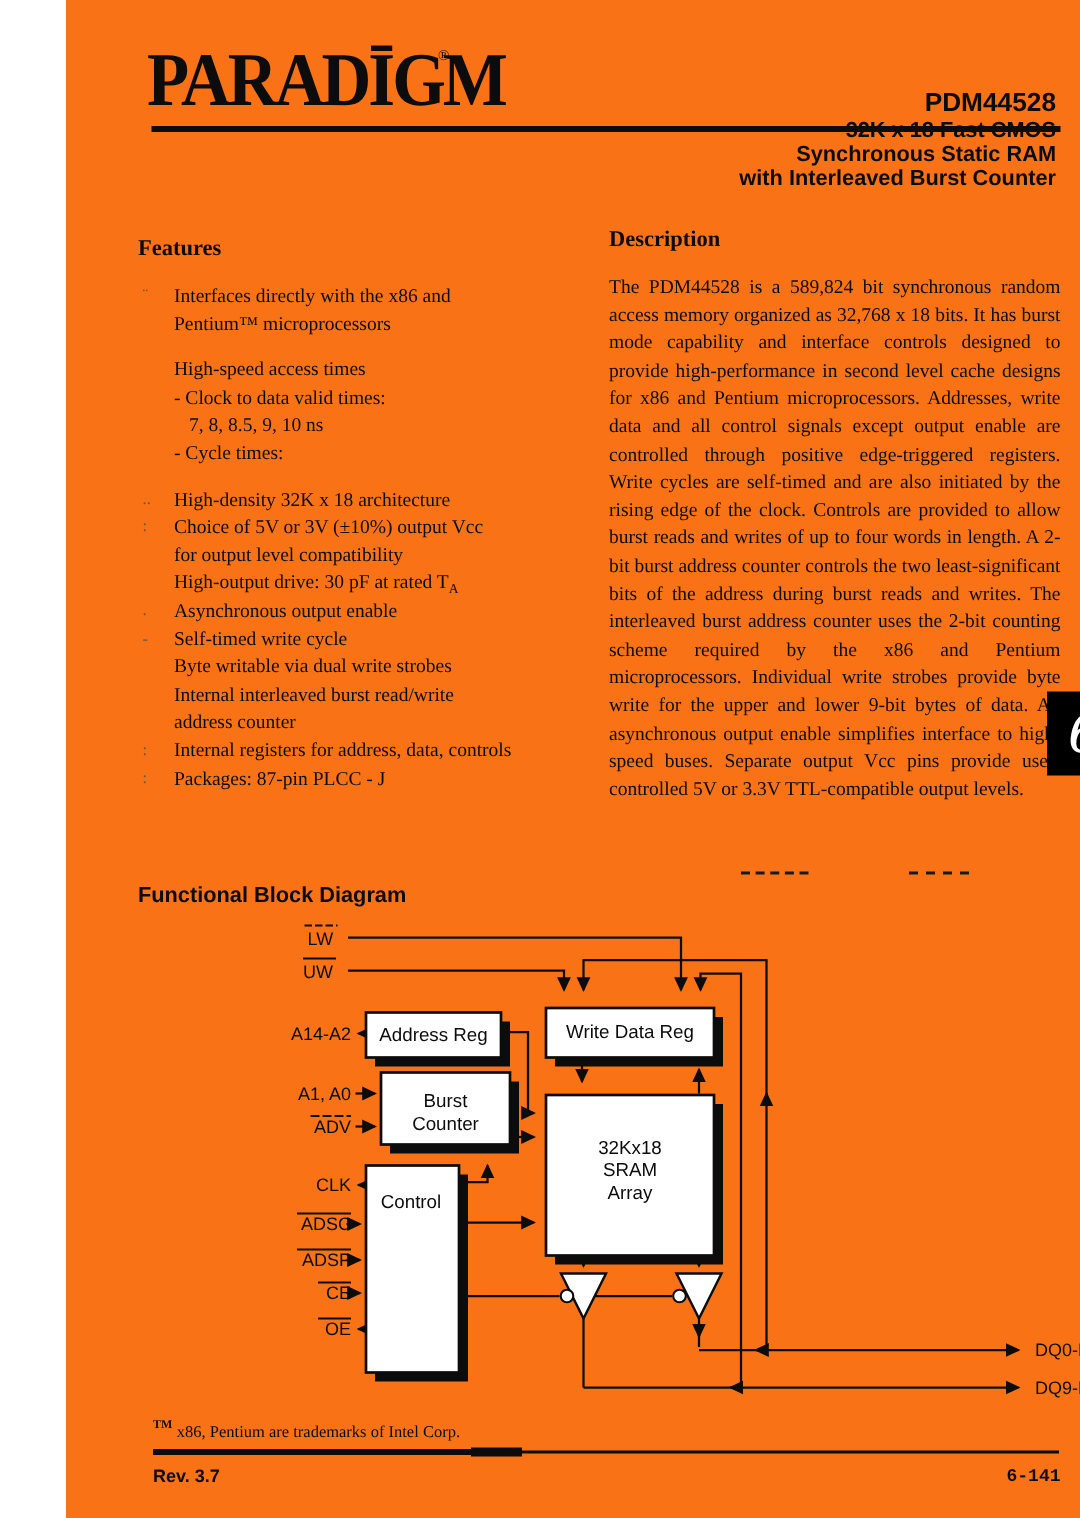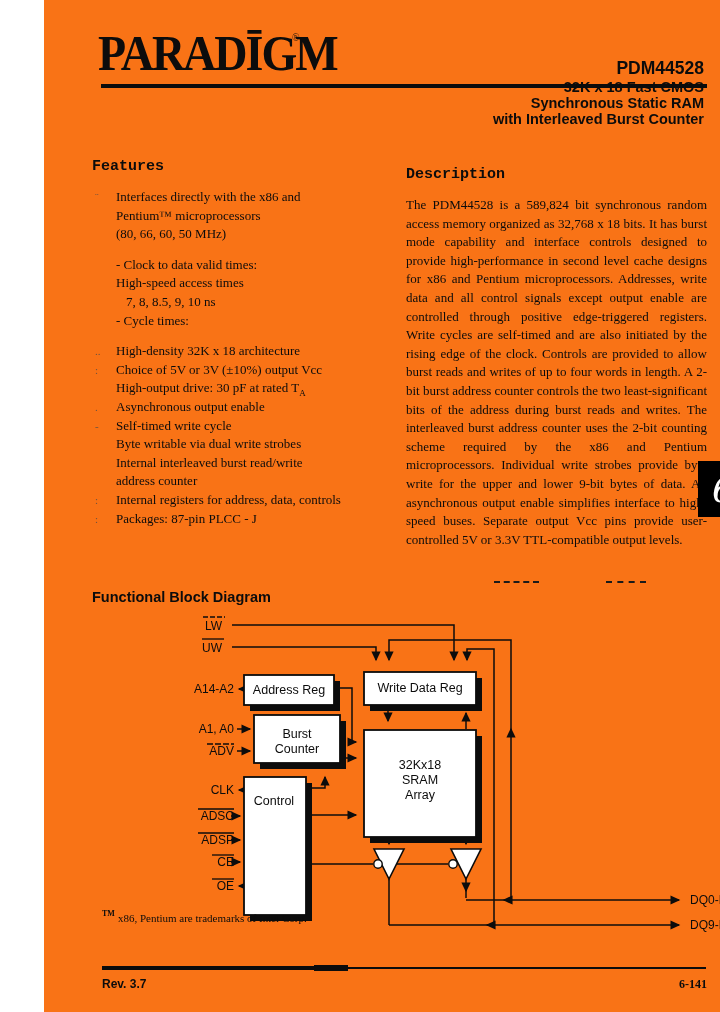--- a/index.html
+++ b/index.html
@@ -8,48 +8,48 @@
   
   .logo{position:absolute;left:54px;top:24px;font-family:"Liberation Serif",serif;font-weight:bold;
         font-size:46px;letter-spacing:-2px;transform:scaleY(1.10);transform-origin:top left;white-space:nowrap;}
   .reg-mark{position:absolute;left:248px;top:32px;font-size:10px;font-family:"Liberation Serif",serif;}
   .part-number{position:absolute;right:60px;top:58px;font-family:"Liberation Sans",sans-serif;
         font-weight:bold;font-size:17.5px;}
   .header-rule{position:absolute;left:57px;top:84px;width:606px;height:4px;background:#0c0c0c;}
   .doc-title{position:absolute;right:60px;top:80px;text-align:right;font-family:"Liberation Sans",sans-serif;
         font-weight:bold;font-size:14.5px;line-height:15.8px;}
   
-  .col-heading{font-family:Liberation Mono, monospace;font-weight:bold;font-size:15px;margin:0 0 13px 0;}
+  .col-heading{font-family:Liberation Serif, serif;font-weight:bold;font-size:15px;margin:0 0 13px 0;}
   .features{position:absolute;left:48px;top:158px;width:308px;}
   .f-line{position:relative;height:18.6px;line-height:18.6px;padding-left:24px;font-size:13px;white-space:nowrap;}
   .f-line .marker{position:absolute;left:3px;top:0;font-size:11px;color:#4a4a4a;opacity:.8;}
   .f-line sub{font-size:9px;}
   .f-line.sub{padding-left:34px;font-family:Liberation Serif, serif;}
   .f-line.gap{height:12px;}
-  .description{position:absolute;left:362px;top:166px;width:301px;}
+  .description{position:absolute;left:362px;top:152px;width:301px;}
   .d-para{font-size:13px;line-height:18.6px;text-align:justify;margin:0;}
   
   .section-tab{position:absolute;left:654px;top:461px;width:51px;height:56px;background:#000;color:#fff;
         display:flex;align-items:center;justify-content:center;
         font-family:"DejaVu Serif",serif;font-style:italic;font-size:36px;}
   
   .diagram-heading{position:absolute;left:48px;top:589px;font-family:"Liberation Sans",sans-serif;
         font-weight:bold;font-size:14.5px;}
   .diagram-svg{position:absolute;left:0;top:608px;}
   .artifact-dash{position:absolute;border-top:2px dashed #1a1a1a;height:0;}
   .artifact-a{left:450px;top:581px;width:45px;}
   .artifact-b{left:562px;top:581px;width:40px;}
   
-  .tm-note{position:absolute;left:58px;top:909px;font-size:11px;}
+  .tm-note{position:absolute;left:58px;top:945px;font-size:11px;}
   .tm-note sup{font-size:8px;font-weight:bold;vertical-align:6px;margin-right:3px;}
   .footer-rule{position:absolute;left:58px;top:967px;width:604px;height:2px;background:#0c0c0c;}
   .footer-rule-thick{position:absolute;left:58px;top:966px;width:246px;height:4px;background:#0c0c0c;}
   .footer-rule-blob{position:absolute;left:270px;top:965px;width:34px;height:6px;background:#0c0c0c;}
   .rev{position:absolute;left:58px;top:977px;font-family:"Liberation Sans",sans-serif;font-weight:bold;font-size:12px;}
-  .page-num{position:absolute;right:57px;top:977px;font-family:Liberation Serif, serif;font-weight:bold;font-size:12px;}
+  .page-num{position:absolute;right:57px;top:977px;font-family:Liberation Mono, monospace;font-weight:bold;font-size:12px;}
   
   .svg-label{font-family:"Liberation Sans",sans-serif;font-size:12px;fill:#0c0c0c;}
   .svg-block-label{font-family:"Liberation Sans",sans-serif;font-size:12.5px;fill:#0c0c0c;}
 </style>
 </head>
 <body>
 
 <div class="page">
 
   <div class="logo">PARADĪGM</div>
@@ -63,39 +63,39 @@
   </div>
 
   <div class="features">
     <div class="col-heading">Features</div>
     <div>
 
         <div class="f-line"><span class="marker">¨</span><span>Interfaces directly with the x86 and</span><sub></sub></div>
 
         <div class="f-line"><span class="marker"></span><span>Pentium™ microprocessors</span><sub></sub></div>
 
-        <div class="f-line"><span class="marker"></span><span>(80, 66, 60, 50 MHz)</span><sub></sub></div>
 
         <div class="f-line gap"><span class="marker"></span><span></span><sub></sub></div>
 
+        <div class="f-line"><span class="marker"></span><span>High-speed access times</span><sub></sub></div>
+
         <div class="f-line"><span class="marker"></span><span>- Clock to data valid times:</span><sub></sub></div>
 
-        <div class="f-line"><span class="marker"></span><span>High-speed access times</span><sub></sub></div>
-
         <div class="f-line sub"><span class="marker"></span><span>7, 8, 8.5, 9, 10 ns</span><sub></sub></div>
 
         <div class="f-line"><span class="marker"></span><span>- Cycle times:</span><sub></sub></div>
 
 
         <div class="f-line gap"><span class="marker"></span><span></span><sub></sub></div>
 
         <div class="f-line"><span class="marker">..</span><span>High-density 32K x 18 architecture</span><sub></sub></div>
 
         <div class="f-line"><span class="marker">:</span><span>Choice of 5V or 3V (±10%) output Vcc</span><sub></sub></div>
 
+        <div class="f-line"><span class="marker"></span><span>for output level compatibility</span><sub></sub></div>
 
         <div class="f-line"><span class="marker"></span><span>High-output drive: 30 pF at rated T</span><sub>A</sub></div>
 
         <div class="f-line"><span class="marker">.</span><span>Asynchronous output enable</span><sub></sub></div>
 
         <div class="f-line"><span class="marker">-</span><span>Self-timed write cycle</span><sub></sub></div>
 
         <div class="f-line"><span class="marker"></span><span>Byte writable via dual write strobes</span><sub></sub></div>
 
         <div class="f-line"><span class="marker"></span><span>Internal interleaved burst read/write</span><sub></sub></div>

